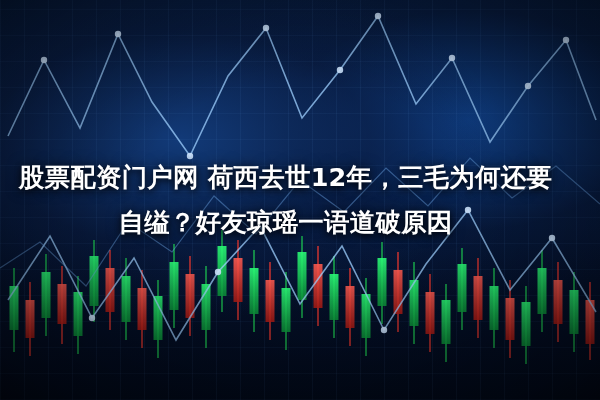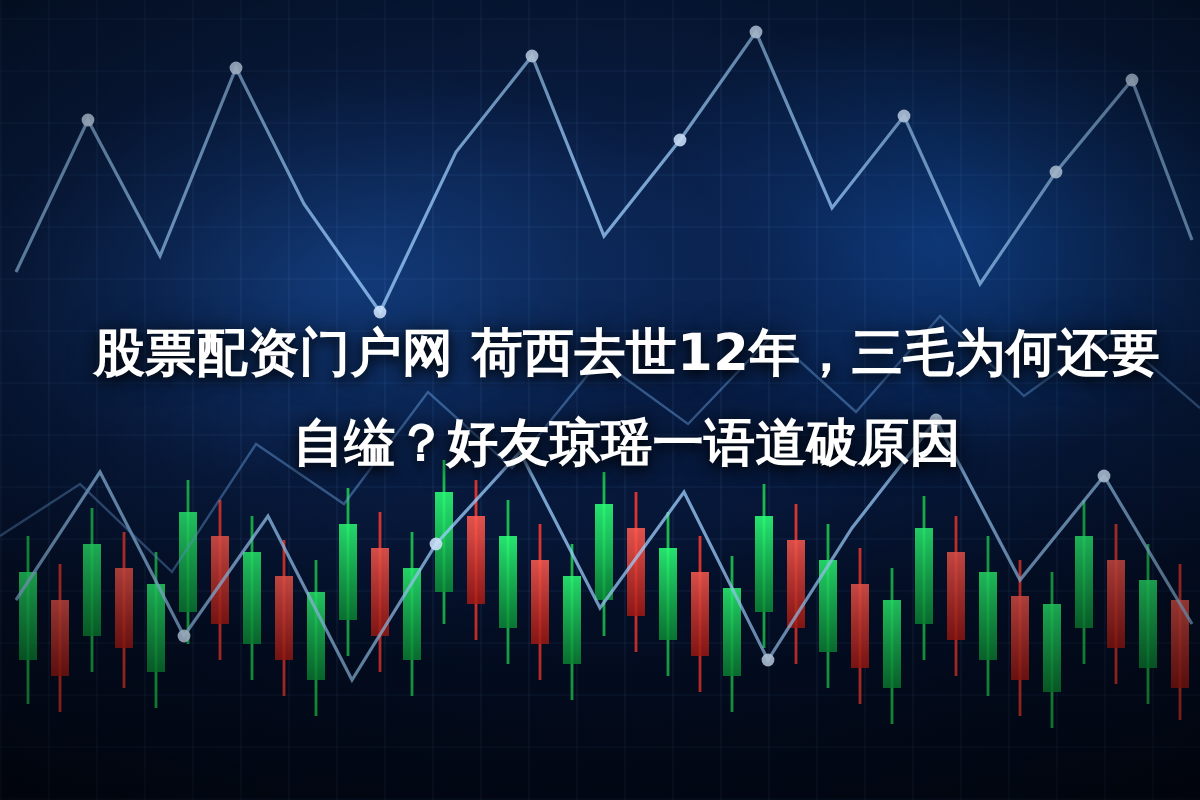--- a/index.html
+++ b/index.html
@@ -45,21 +45,20 @@
   .headline {
     position: absolute;
     left: 0;
     top: 0;
     width: 571px;
     height: 400px;
     display: flex;
     align-items: center;
     justify-content: center;
     pointer-events: none;
-    margin-left: 28px;
   }
   .headline-inner {
     width: 556px;
     text-align: center;
     color: #ffffff;
     font-size: 25.5px;
     line-height: 45px;
     font-weight: 700;
     letter-spacing: 0.2px;
     text-shadow: 0 2px 6px rgba(0,0,0,0.85), 0 0 14px rgba(0,0,0,0.6);

